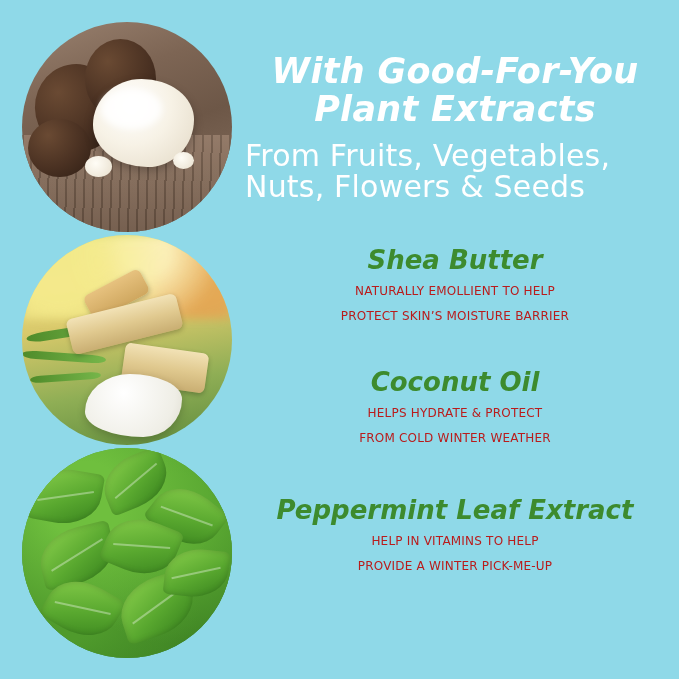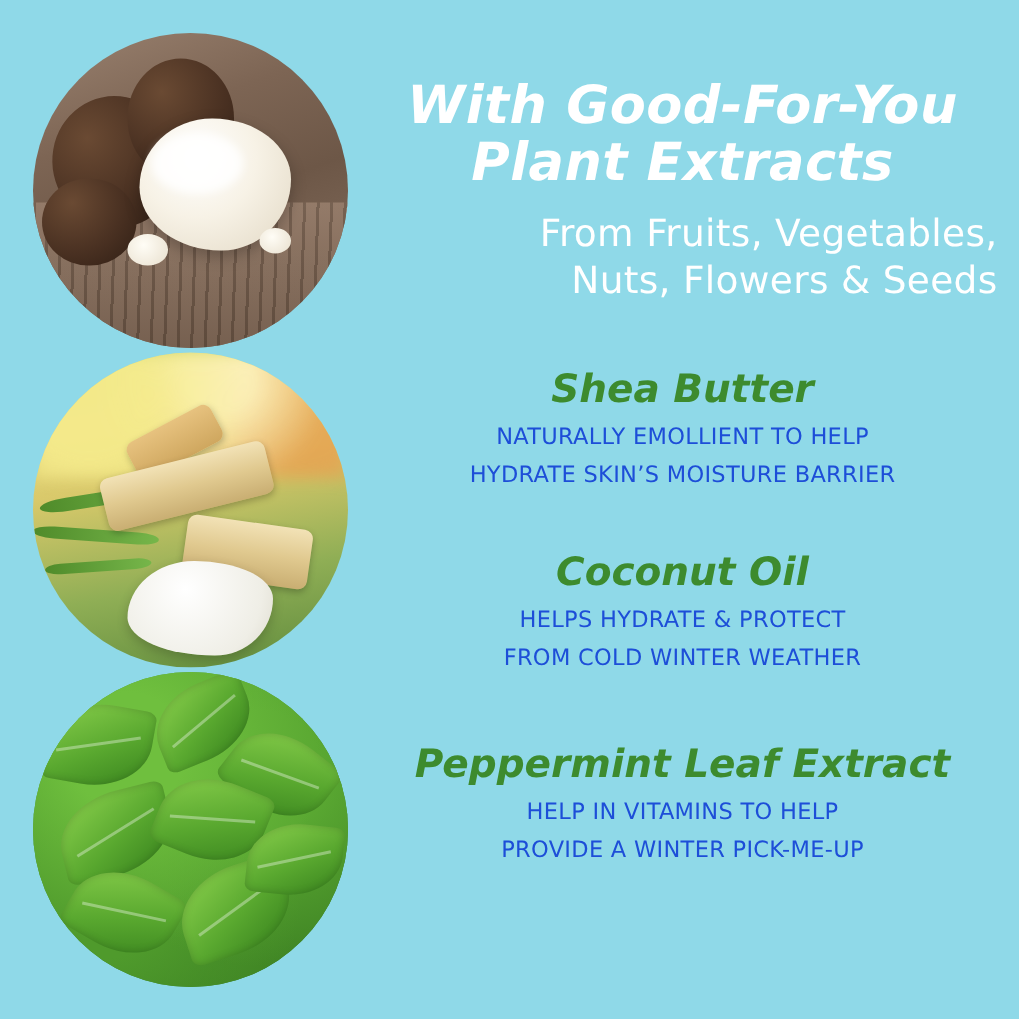--- a/index.html
+++ b/index.html
@@ -133,43 +133,43 @@
     text-align:center;
     color:#ffffff;
     font-weight:bold;
     font-size:35px;
     line-height:38px;
     letter-spacing:.3px;
     font-style:italic;
   }
   .subhead{
     position:absolute;left:0;top:140px;width:420px;
-    text-align:right;
+    text-align:left;
     color:#ffffff;
-    font-size:25px;
+    font-size:30px;
     line-height:31px;
     letter-spacing:.2px;
   }
 
   .block{ position:absolute; left:0; width:420px; text-align:center; }
   #block-shea{ top:245px; }
   #block-coconut{ top:367px; }
   #block-peppermint{ top:495px; }
 
   .ing-title{
     color:#3d8b2e;
     font-weight:bold;
     font-size:26px;
     line-height:30px;
     margin-bottom:4px;
     font-style:italic;
   }
   .ing-desc{
-    color:#1d4ed8;
-    font-size:15px;
+    color:#b91c1c;
+    font-size:12px;
     line-height:25px;
     letter-spacing:.2px;
   }
 </style>
 </head>
 <body>
 
 <div class="page">
 
   <div class="circle" id="circle-shea">
@@ -232,21 +232,21 @@
 
     <div class="subhead">
       <div>From Fruits, Vegetables,</div>
       <div>Nuts, Flowers &amp; Seeds</div>
     </div>
 
     <div class="block" id="block-shea">
       <div class="ing-title">Shea Butter</div>
       <div class="ing-desc">
         <div>NATURALLY EMOLLIENT TO HELP</div>
-        <div>HYDRATE SKIN’S MOISTURE BARRIER</div>
+        <div>PROTECT SKIN’S MOISTURE BARRIER</div>
       </div>
     </div>
 
     <div class="block" id="block-coconut">
       <div class="ing-title">Coconut Oil</div>
       <div class="ing-desc">
         <div>HELPS HYDRATE &amp; PROTECT</div>
         <div>FROM COLD WINTER WEATHER</div>
       </div>
     </div>

